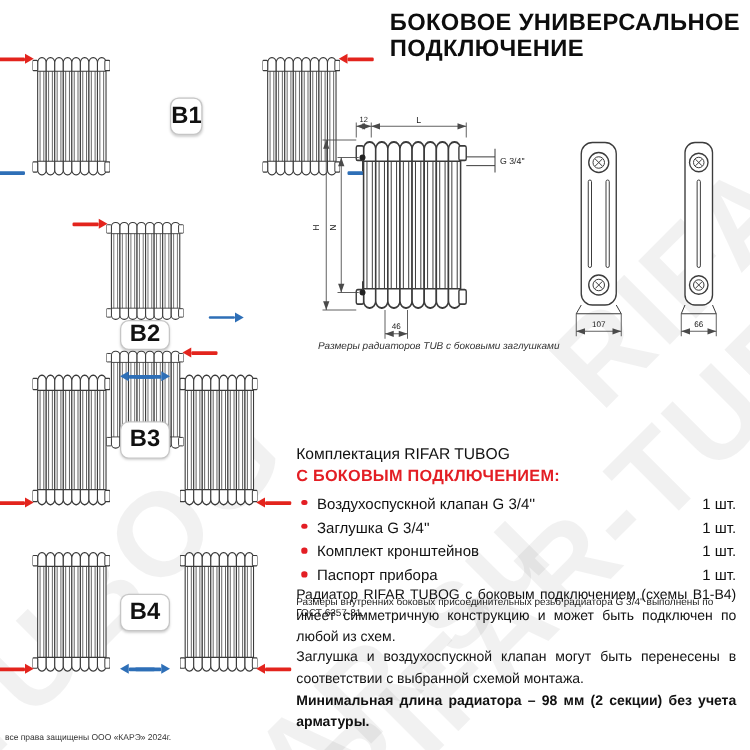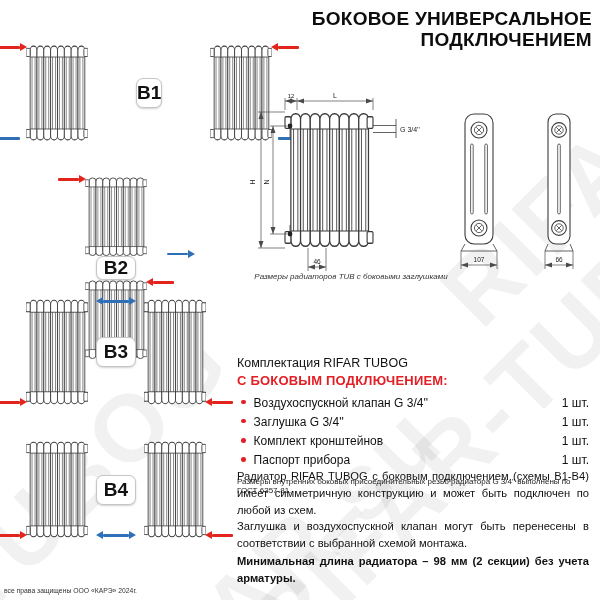--- a/index.html
+++ b/index.html
@@ -9,21 +9,21 @@
 
   
   .watermark { position:absolute; inset:0; overflow:hidden; z-index:0; pointer-events:none; }
   .wm { position:absolute; font-weight:700; font-size:95px; letter-spacing:3px;
         color:#000; opacity:0.05; white-space:nowrap;
         transform:rotate(-45deg); transform-origin:0 0; }
 
   .layer { position:absolute; z-index:1; }
 
   
-  .title { top:8px; right:8px; text-align:right; font-weight:900; font-size:19px;
+  .title { top:8px; right:8px; text-align:left; font-weight:900; font-size:19px;
            line-height:1.12; color:#0d0d0d; letter-spacing:0.3px; }
 
   
   .scheme-row { position:absolute; left:26px; width:180px; z-index:1;
                 display:flex; align-items:center; justify-content:space-between; }
   .rad-wrap { position:relative; width:62px; height:100%; }
   .rad { width:62px; height:100%; display:block; }
   .scheme-label { width:40px; height:30px; background:#fff; border:1.2px solid #c6c6c6;
                   border-radius:7px; box-shadow:0 1px 2px rgba(0,0,0,.18);
                   display:flex; align-items:center; justify-content:center;
@@ -79,21 +79,21 @@
 
   <div class="watermark">
     <span class="wm" style="left:-80px; top:560px;">TUBOG</span>
     <span class="wm" style="left:70px; top:700px;">RIFAR.su</span>
     <span class="wm" style="left:230px; top:600px;">RIFAR-TUBOG</span>
     <span class="wm" style="left:420px; top:270px;">RIFAR</span>
   </div>
 
   <div class="layer title">
     <div>БОКОВОЕ УНИВЕРСАЛЬНОЕ</div>
-    <div>ПОДКЛЮЧЕНИЕМ</div>
+    <div>ПОДКЛЮЧЕНИЕ</div>
   </div>
 
   <div class="scheme-row" style="top:45px; height:96px;gap:48px;">
     <div class="rad-wrap">
       <svg class="rad" viewBox="0 0 78 100" preserveAspectRatio="none">
           <rect x="5.2" y="1.2" width="8.6" height="97.6" rx="4.1" fill="#fff" stroke="#3b3b3b" stroke-width="1.1"></rect>
           <rect x="13.8" y="1.2" width="8.6" height="97.6" rx="4.1" fill="#fff" stroke="#3b3b3b" stroke-width="1.1"></rect>
           <rect x="22.4" y="1.2" width="8.6" height="97.6" rx="4.1" fill="#fff" stroke="#3b3b3b" stroke-width="1.1"></rect>
           <rect x="30.999999999999996" y="1.2" width="8.6" height="97.6" rx="4.1" fill="#fff" stroke="#3b3b3b" stroke-width="1.1"></rect>
           <rect x="39.6" y="1.2" width="8.6" height="97.6" rx="4.1" fill="#fff" stroke="#3b3b3b" stroke-width="1.1"></rect>

